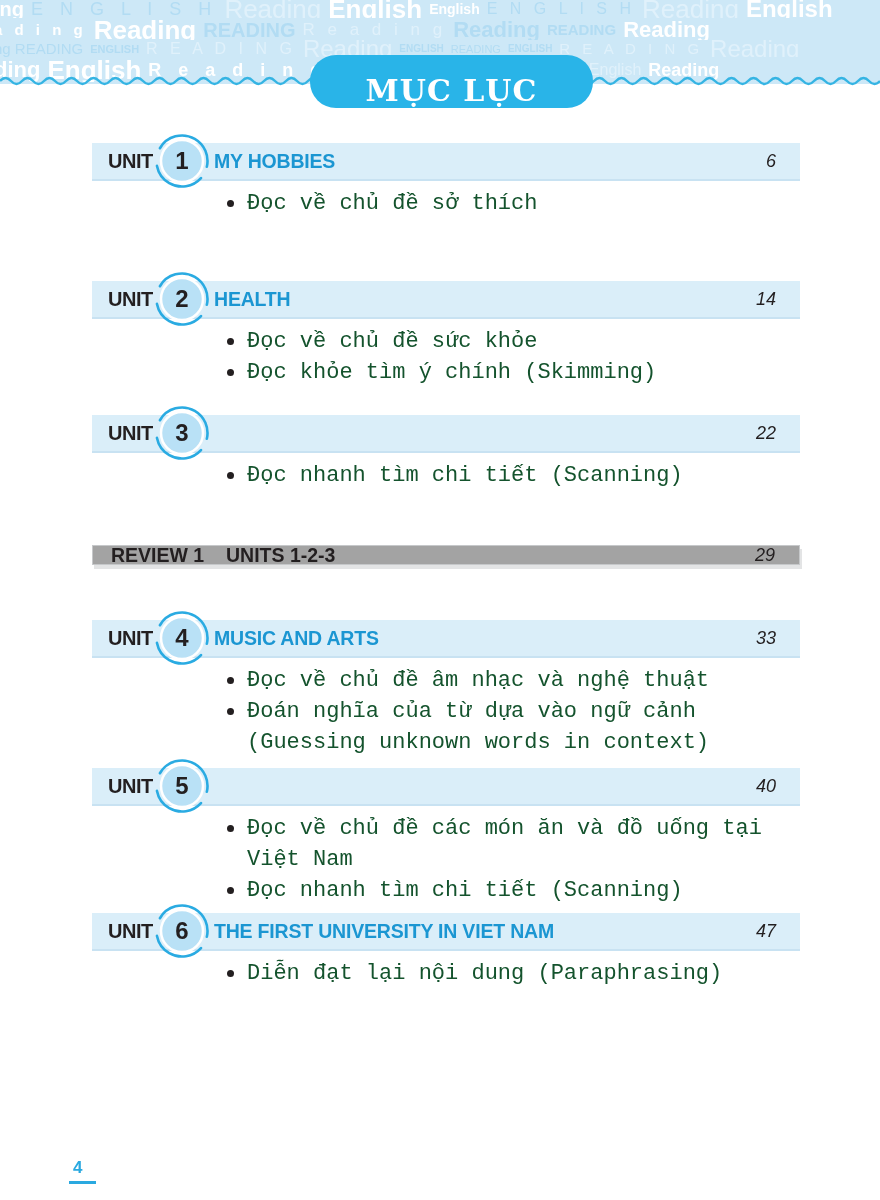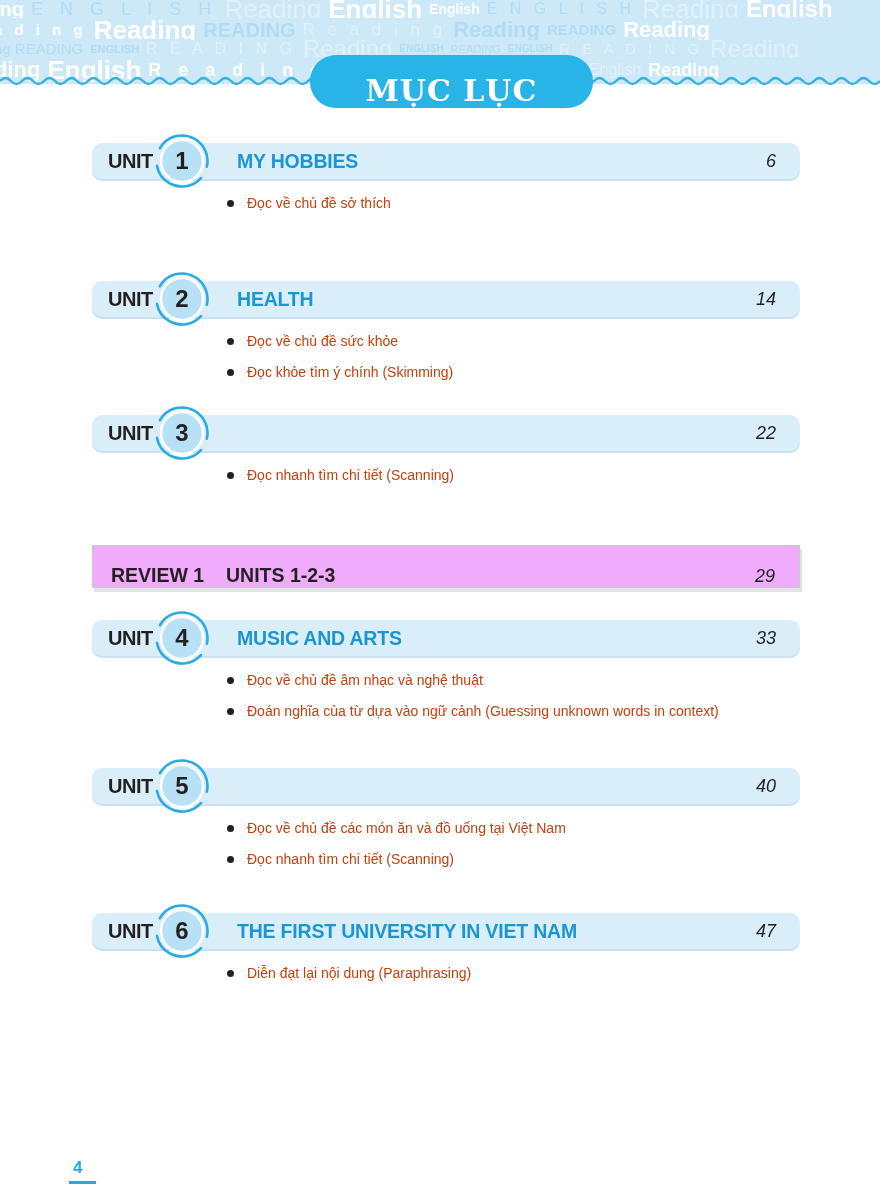--- a/index.html
+++ b/index.html
@@ -26,33 +26,33 @@
             border-radius:26px; display:flex; align-items:flex-end; justify-content:center; z-index:2;
             color:#ffffff; font-family:"DejaVu Serif", serif; font-weight:bold; font-size:30px; letter-spacing:1px; }
 
   
   .toc { position:absolute; left:0; top:0; width:880px; height:1200px; }
   .section { position:absolute; left:92px; width:708px; }
   .sec-0{top:143px} .sec-1{top:281px} .sec-2{top:415px} .sec-3{top:545px}
   .sec-4{top:620px} .sec-5{top:768px} .sec-6{top:913px} .sec-7{top:1055px}
 
   .unit-bar { height:36px; background:#daeef9; display:flex; align-items:center;
-              box-shadow:0 2px 0 #c8e2f2;border-radius:10px; }
+              box-shadow:0 2px 0 #c8e2f2; }
   .unit-word { font-weight:bold; font-size:20px; color:#231f20; letter-spacing:-0.5px;
                padding-left:16px; width:60px; flex-shrink:0; }
   .badge { width:56px; height:56px; margin:-10px 0 -10px 2px; flex-shrink:0; position:relative; z-index:1; }
-  .unit-title { color:#1b96d2; font-weight:bold; font-size:19.5px; letter-spacing:-0.2px; margin-left:27px;text-align:right; }
+  .unit-title { color:#1b96d2; font-weight:bold; font-size:19.5px; letter-spacing:-0.2px; margin-left:4px;text-align:right; }
   .page-num { margin-left:auto; padding-right:24px; font-style:italic; font-size:18px; color:#231f20; }
 
   .bullets { list-style:none; margin:9px 0 0 133px; width:575px; }
-  .bullets li { position:relative; padding-left:22px; font-size:14px; line-height:31px; color:#c2410c; }
+  .bullets li { position:relative; padding-left:22px; font-size:22px; line-height:31px; color:#14532d;font-family:Liberation Mono, monospace; }
   .bullets li::before { content:""; position:absolute; left:2px; top:12px; width:7px; height:7px;
                         border-radius:50%; background:#231f20; }
 
-  .review-bar { height:43px; background:#f0abfc; display:flex; align-items:flex-end;
+  .review-bar { height:20px; background:#a3a3a3; display:flex; align-items:center;
                 border:1px solid #c6c8ca; box-shadow:2px 4px 0 #e3e4e5; }
   .review-label { font-weight:bold; font-size:19.5px; color:#231f20; padding-left:18px; width:133px; flex-shrink:0; }
   .review-title { font-weight:bold; font-size:19.5px; color:#231f20; }
 
   
   .footer-num { position:absolute; left:73px; top:1158px; font-size:17px; font-weight:bold; color:#2aa9e0; }
   .footer-rule { position:absolute; left:69px; top:1181px; width:27px; height:3px; background:#2aa9e0; }
 </style>
 </head>
 <body>

